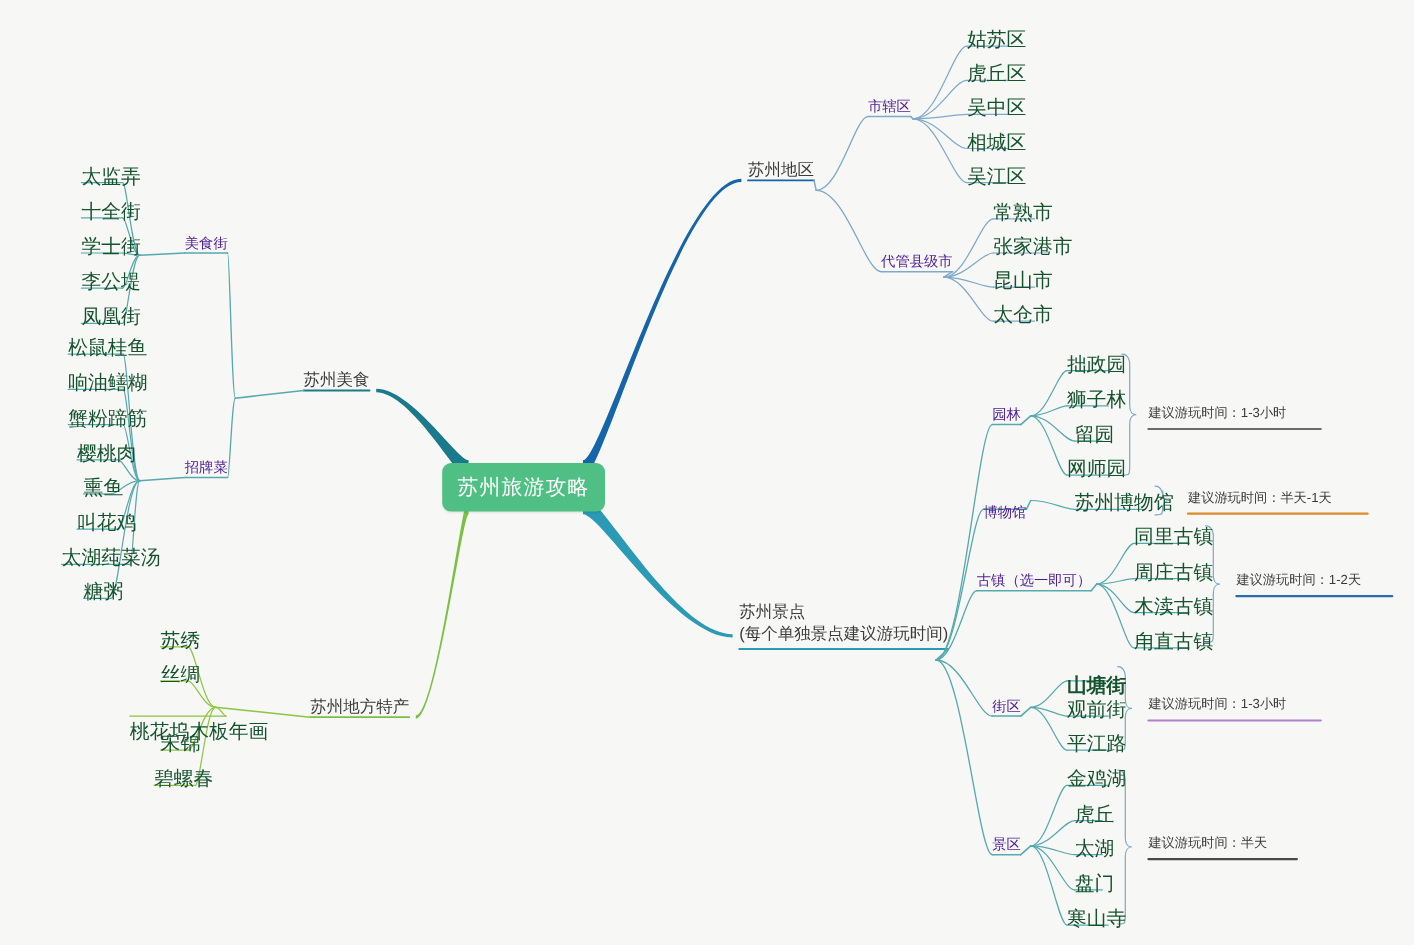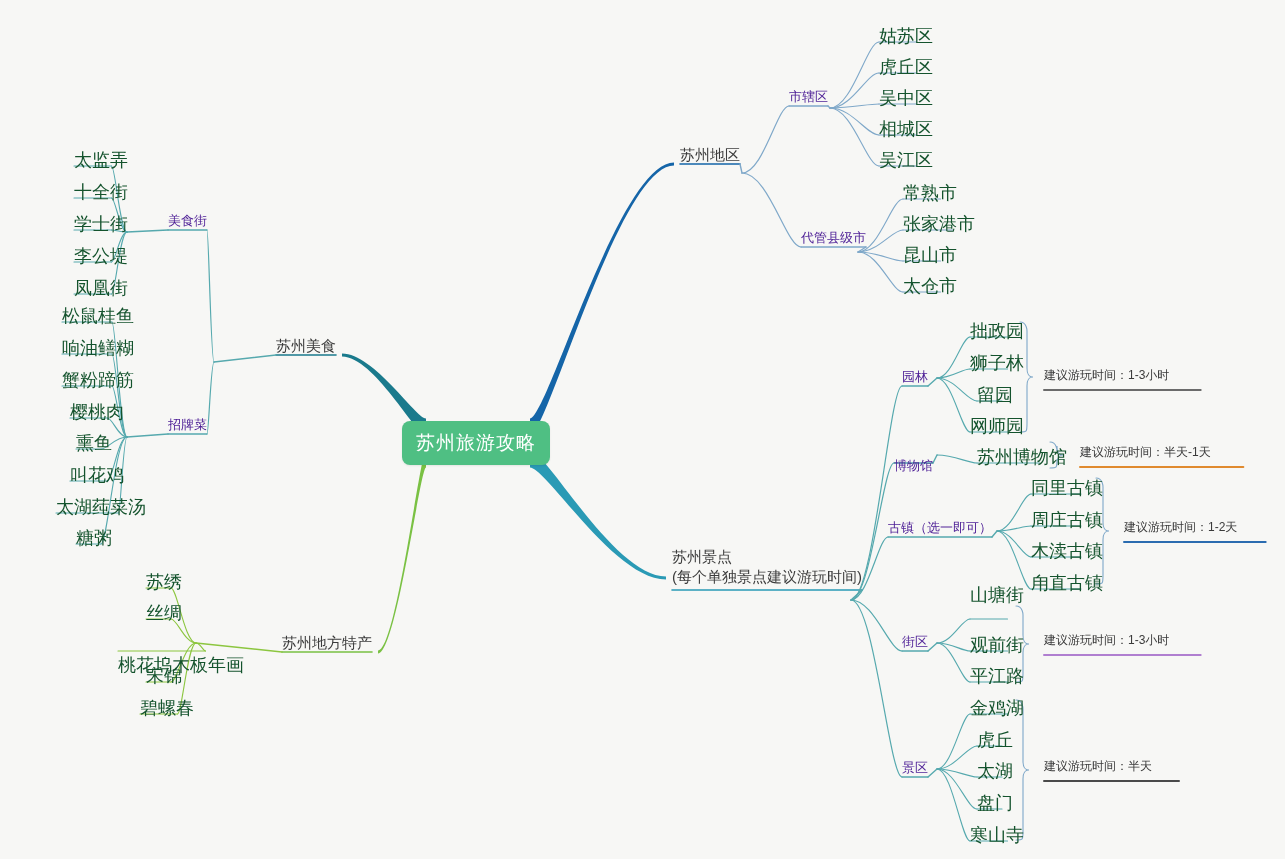--- a/index.html
+++ b/index.html
@@ -207,21 +207,21 @@
       <div class="node lvl2" style="left: 894px; top: 445.875px; margin-top: 12px;">博物馆</div>
       <div class="node lvl3" style="left: 977px; top: 446.188px;">苏州博物馆</div>
       <div class="node timenote" style="left: 1080px; top: 444.625px;">建议游玩时间：半天-1天</div>
       <div class="node lvl2" style="left: 888px; top: 519.875px;">古镇（选一即可）</div>
       <div class="node lvl3" style="left: 1031px; top: 477.188px;">同里古镇</div>
       <div class="node lvl3" style="left: 1031px; top: 509.188px;">周庄古镇</div>
       <div class="node lvl3" style="left: 1031px; top: 540.188px;">木渎古镇</div>
       <div class="node lvl3" style="left: 1031px; top: 572.188px;">甪直古镇</div>
       <div class="node timenote" style="left: 1124px; top: 519.625px;">建议游玩时间：1-2天</div>
       <div class="node lvl2" style="left: 902px; top: 633.875px;">街区</div>
-      <div class="node lvl3" style="left: 970px; top: 584px;">山塘街</div>
+      <div class="node lvl3" style="left: 970px; top: 612px; font-weight: bold;">山塘街</div>
       <div class="node lvl3" style="left: 970px; top: 634.188px;">观前街</div>
       <div class="node lvl3" style="left: 970px; top: 665.188px;">平江路</div>
       <div class="node timenote" style="left: 1044px; top: 632.625px;">建议游玩时间：1-3小时</div>
       <div class="node lvl2" style="left: 902px; top: 759.875px;">景区</div>
       <div class="node lvl3" style="left: 970px; top: 697.188px;">金鸡湖</div>
       <div class="node lvl3" style="left: 977px; top: 729.188px;">虎丘</div>
       <div class="node lvl3" style="left: 977px; top: 760.188px;">太湖</div>
       <div class="node lvl3" style="left: 977px; top: 792.188px;">盘门</div>
       <div class="node lvl3" style="left: 970px; top: 824.188px;">寒山寺</div>
       <div class="node timenote" style="left: 1044px; top: 758.625px;">建议游玩时间：半天</div>

